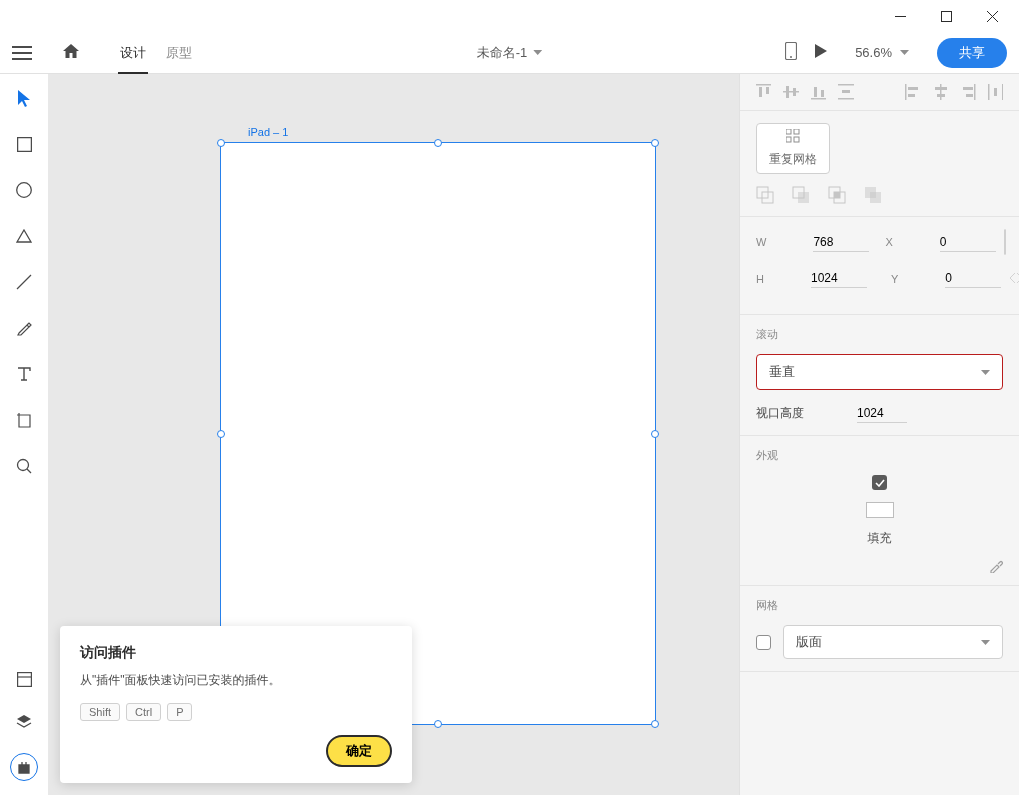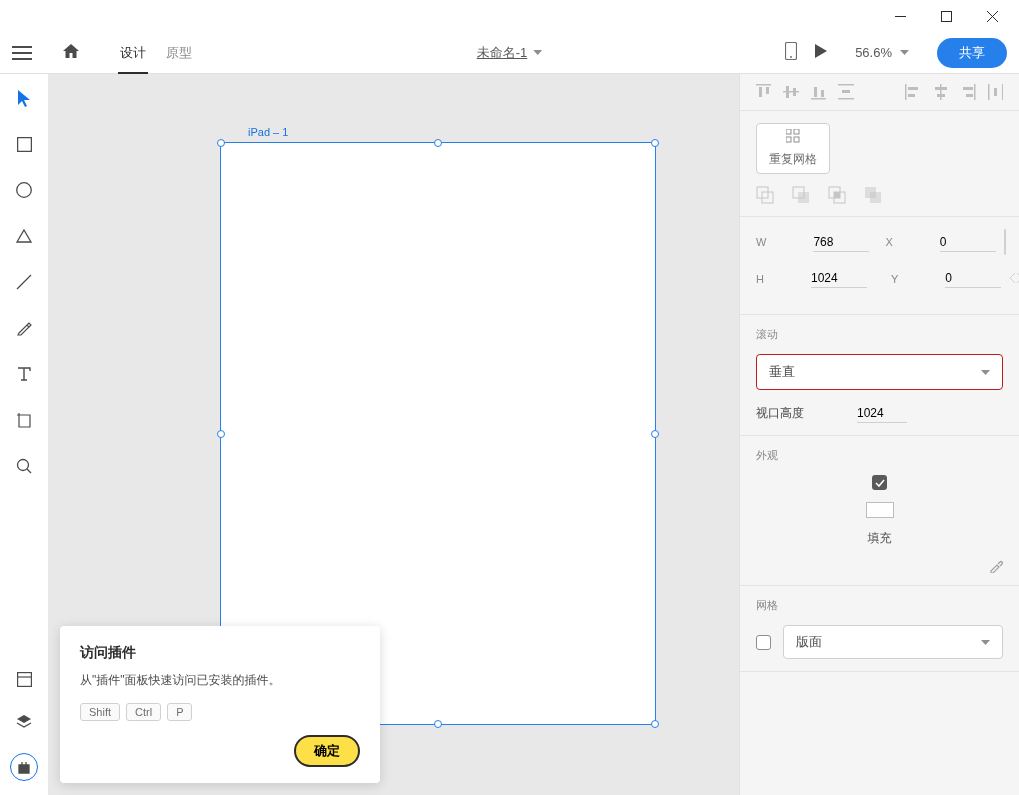--- a/index.html
+++ b/index.html
@@ -10,21 +10,21 @@
 .titlebar .win-btn { width: 46px; height: 32px; display: flex; align-items: center; justify-content: center; cursor: pointer; }
 
 
 .topbar { height: 42px; display: flex; align-items: center; padding: 0 12px; border-bottom: 1px solid #e1e1e1; }
 .hamburger { width: 20px; height: 14px; display: flex; flex-direction: column; justify-content: space-between; cursor: pointer; margin-right: 30px; }
 .hamburger span { height: 2px; background: #4b4b4b; }
 .home-icon { margin-right: 30px; cursor: pointer; }
 .tab { padding: 0 10px; height: 42px; display: flex; align-items: center; font-size: 13px; color: #888; cursor: pointer; position: relative; }
 .tab.active { color: #2c2c2c; }
 .tab.active::after { content: ""; position: absolute; bottom: 0; left: 8px; right: 8px; height: 2px; background: #2c2c2c; }
-.doc-title { position: absolute; left: 50%; transform: translateX(-50%); font-size: 13px; color: #5a5a5a; display: flex; align-items: center; gap: 6px; cursor: pointer; text-decoration: underline; }
+.doc-title { position: absolute; left: 50%; transform: translateX(-50%); font-size: 13px; color: #5a5a5a; display: flex; align-items: center; gap: 6px; cursor: pointer; }
 .top-right { margin-left: auto; display: flex; align-items: center; gap: 18px; }
 .device-icon, .play-icon { cursor: pointer; }
 .zoom { display: flex; align-items: center; gap: 8px; font-size: 13px; color: #5a5a5a; padding: 4px 10px; cursor: pointer; }
 .share-btn { background: #2680EB; color: #fff; border: none; border-radius: 16px; padding: 6px 22px; font-size: 13px; cursor: pointer; }
 
 
 .left-rail { position: absolute; left: 0; top: 74px; bottom: 0; width: 48px; background: #fff; display: flex; flex-direction: column; align-items: center; padding-top: 14px; gap: 26px; }
 .tool { width: 20px; height: 20px; display: flex; align-items: center; justify-content: center; cursor: pointer; color: #4b4b4b; }
 .tool.sel { color: #1473e6; }
 .rail-bottom { position: absolute; bottom: 14px; left: 0; width: 48px; display: flex; flex-direction: column; align-items: center; gap: 22px; }
@@ -33,21 +33,21 @@
 
 .canvas { position: absolute; left: 48px; top: 74px; right: 280px; bottom: 0; background: #e8e8e8; overflow: hidden; }
 .artboard-label { position: absolute; left: 176px; top: 52px; font-size: 11px; color: #1473e6; padding-left: 24px; }
 .artboard { position: absolute; left: 172px; top: 68px; width: 436px; height: 583px; background: #fff; border: 1px solid #2680EB; }
 .handle { position: absolute; width: 8px; height: 8px; background: #fff; border: 1px solid #2680EB; border-radius: 50%; }
 .h-tl { left: -4px; top: -4px; } .h-tr { right: -4px; top: -4px; } .h-bl { left: -4px; bottom: -4px; } .h-br { right: -4px; bottom: -4px; }
 .h-tm { left: 50%; top: -4px; margin-left: -4px; } .h-bm { left: 50%; bottom: -4px; margin-left: -4px; }
 .h-ml { left: -4px; top: 50%; margin-top: -4px; } .h-mr { right: -4px; top: 50%; margin-top: -4px; }
 
 
-.tooltip { position: absolute; left: 60px; bottom: 12px; width: 320px; background: #fff; border-radius: 4px; box-shadow: 0 2px 12px rgba(0,0,0,0.15); padding: 18px 20px 16px; }
+.tooltip { position: absolute; left: 60px; bottom: 12px; width: 352px; background: #fff; border-radius: 4px; box-shadow: 0 2px 12px rgba(0,0,0,0.15); padding: 18px 20px 16px; }
 .tooltip h4 { font-size: 14px; font-weight: 600; margin-bottom: 10px; color: #2c2c2c; }
 .tooltip p { font-size: 12px; color: #4b4b4b; margin-bottom: 14px; }
 .kbd-row { display: flex; gap: 6px; margin-bottom: 14px; }
 .kbd { border: 1px solid #d0d0d0; border-radius: 3px; padding: 2px 8px; font-size: 11px; color: #6e6e6e; background: #fafafa; }
 .tooltip-btn { float: right; border: 2px solid #2c2c2c; background: #fde047; border-radius: 16px; padding: 5px 18px; font-size: 13px; cursor: pointer; font-weight: 600; }
 
 
 .right-panel { position: absolute; right: 0; top: 74px; bottom: 0; width: 280px; background: #f5f5f5; border-left: 1px solid #e1e1e1; overflow-y: auto; font-size: 12px; color: #4b4b4b; }
 .section { padding: 12px 16px; border-bottom: 1px solid #e4e4e4; }
 .align-row { display: flex; gap: 12px; padding: 10px 16px; border-bottom: 1px solid #e4e4e4; }

